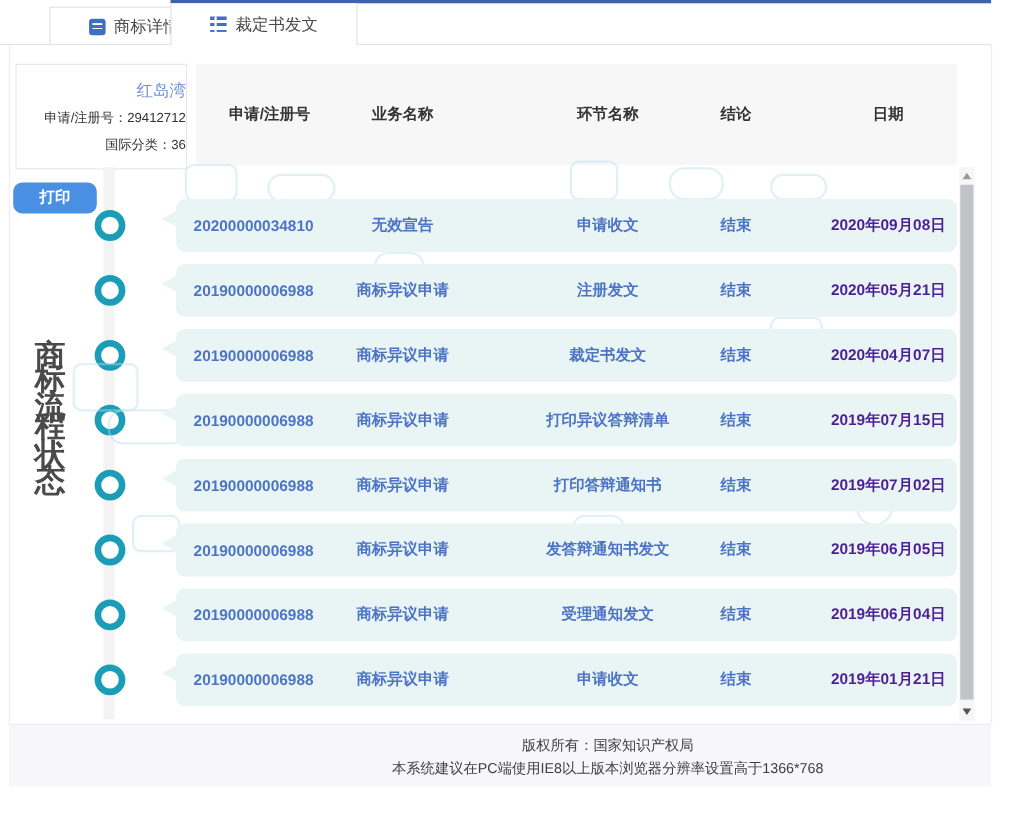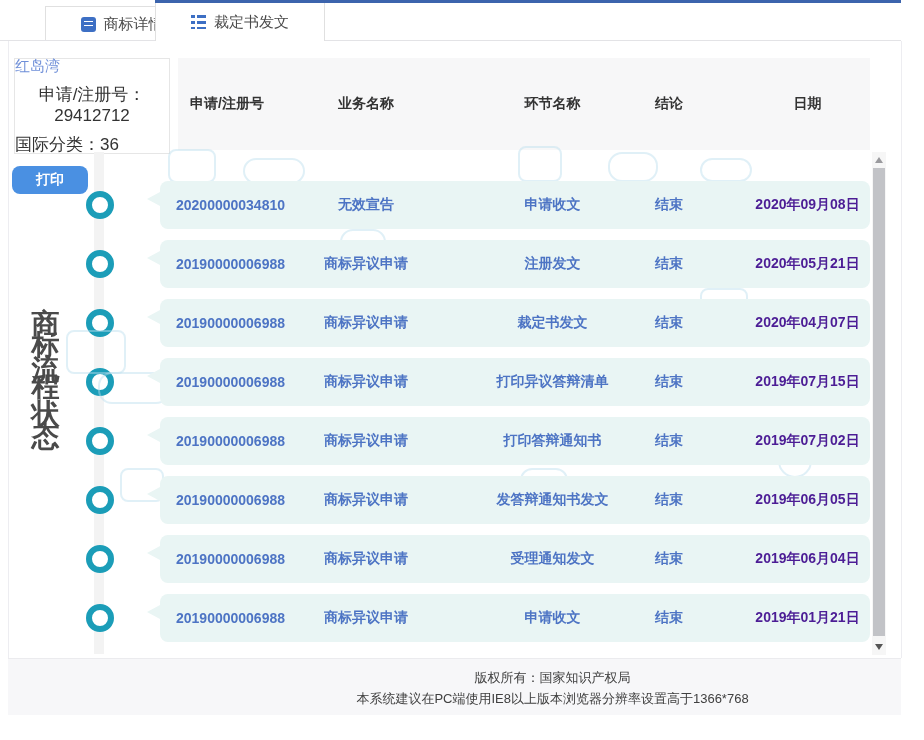--- a/index.html
+++ b/index.html
@@ -22,36 +22,36 @@
        background:repeating-linear-gradient(#3d6fc4 0 3px, transparent 3px 6px);}
   .icon-list::after{content:"";position:absolute;left:4px;top:0;width:2px;height:100%;background:#fff;}
 
   
   .edge{position:absolute;top:41px;height:617px;width:1px;background:#ededf1;}
   .edge-l{left:8px;} .edge-r{left:901px;}
 
   
   .info-panel{position:absolute;left:14px;top:58px;width:156px;height:96px;background:#fff;
        border:1px solid #e6e6e6;box-sizing:border-box;display:flex;flex-direction:column;
-       align-items:flex-start;justify-content:center;gap:7px;text-align:center;}
+       align-items:flex-end;justify-content:center;gap:7px;text-align:center;}
   .tm-name{color:#6f8fd8;font-size:15px;}
-  .info-line{color:#333;font-size:17px;}
+  .info-line{color:#333;font-size:12px;}
 
   
   .header-panel{position:absolute;left:178px;top:58px;width:692px;height:92px;background:#f7f7f8;}
   .header-row{position:absolute;left:160px;top:58px;width:710px;height:92px;display:flex;
        align-items:center;font-size:14px;font-weight:600;color:#333;}
 
   
   .c1{width:122px;padding-left:16px;box-sizing:border-box;text-align:left;}
   .c2{width:168px;text-align:center;}
   .c3{width:205px;text-align:center;}
   .c4{width:90px;text-align:left;}
   .c5{width:125px;text-align:center;}
-  .header-row .c1{padding-left:30px;}
+  .header-row .c1{padding-left:30px;text-align:right;}
 
   
   .print-btn{position:absolute;left:12px;top:166px;width:76px;height:28px;background:#4a90e2;
        color:#fff;font-size:14px;font-weight:bold;border:none;border-radius:8px;cursor:pointer;
        display:flex;align-items:center;justify-content:center;}
 
   
   .v-title{position:absolute;left:31px;top:284px;writing-mode:vertical-rl;text-orientation:upright;
        letter-spacing:23px;font-size:28px;font-weight:bold;color:#4a4a4a;line-height:1;}
 

